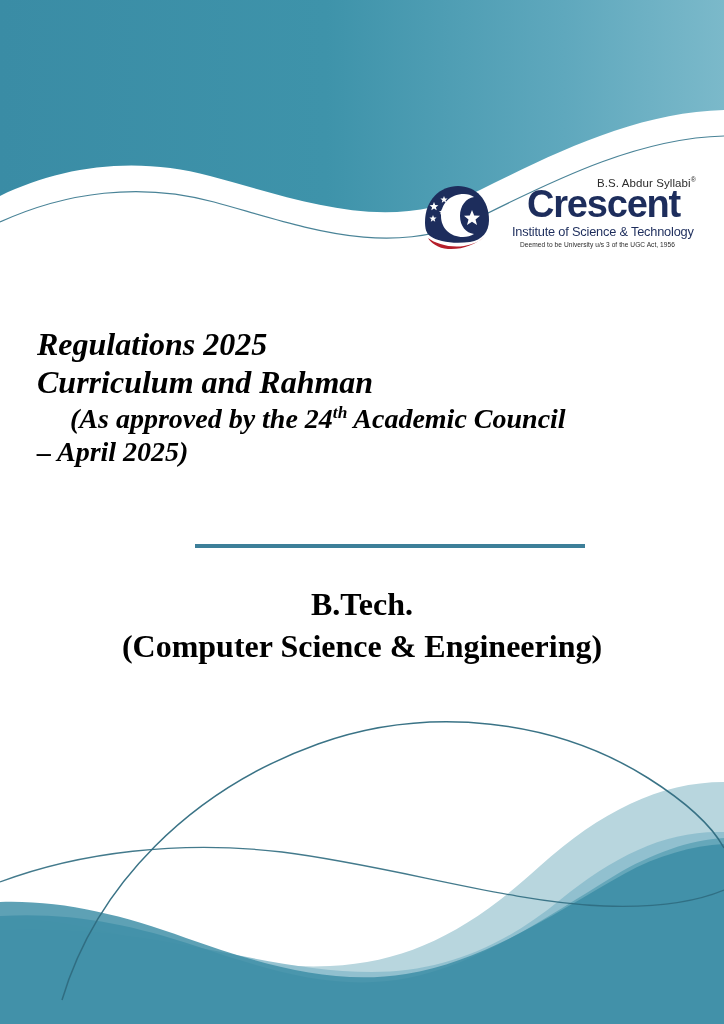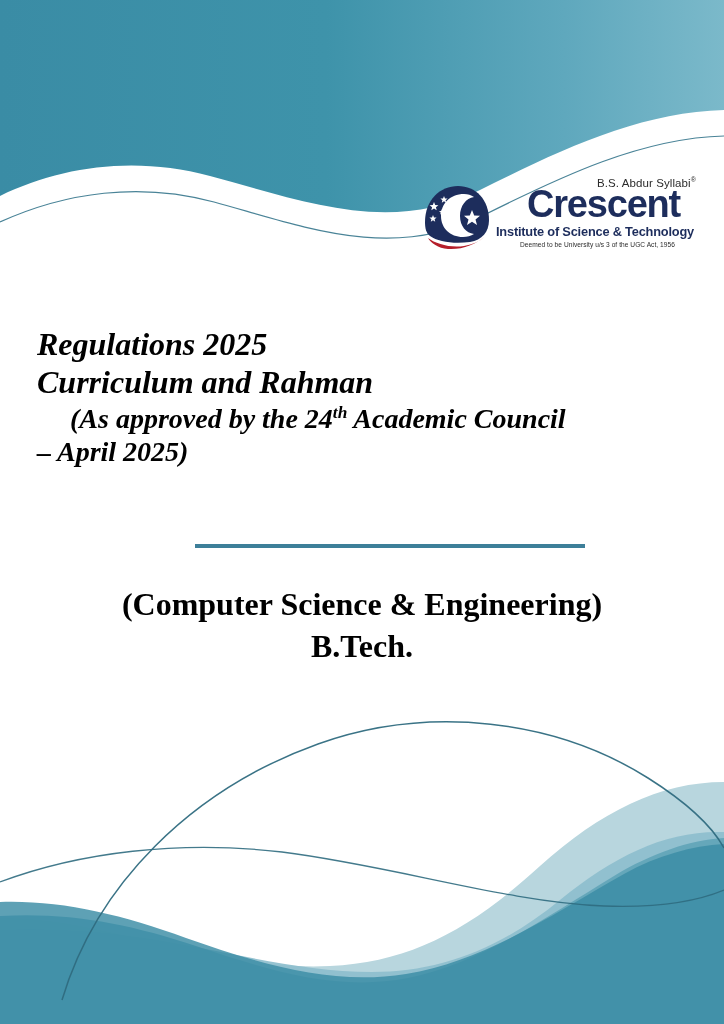--- a/index.html
+++ b/index.html
@@ -70,24 +70,24 @@
     font-weight: bold;
     font-size: 38px;
     line-height: 38px;
     color: #1d2d5c;
     letter-spacing: -1.2px;
     white-space: nowrap;
     margin-left: 33px;
   }
   .logo-line-mid {
     position: absolute;
-    left: 2px;
+    left: 18px;
     top: 48px;
     font-family: "Liberation Sans", sans-serif;
-    font-weight: bold;
+    font-weight: normal;
     font-size: 12.8px;
     color: #1d2d5c;
     letter-spacing: -0.2px;
     white-space: nowrap;
   }
   .logo-line-bottom {
     position: absolute;
     left: 26px;
     top: 65px;
     font-family: "Liberation Sans", sans-serif;
@@ -266,17 +266,17 @@
     <div class="title-line t2">Curriculum and Rahman</div>
     <div class="title-line t3">
       <span>(As approved by the 24</span><span class="sup-th">th</span><span> Academic Council</span>
     </div>
     <div class="title-line t4">– April 2025)</div>
   </div>
 
   <div id="title-rule"></div>
 
   <div id="program-block">
+    <div class="program-line p1">B.Tech.</div>
     <div class="program-line p2">(Computer Science &amp; Engineering)</div>
-    <div class="program-line p1">B.Tech.</div>
   </div>
 
 </div>
 
 </body></html>

